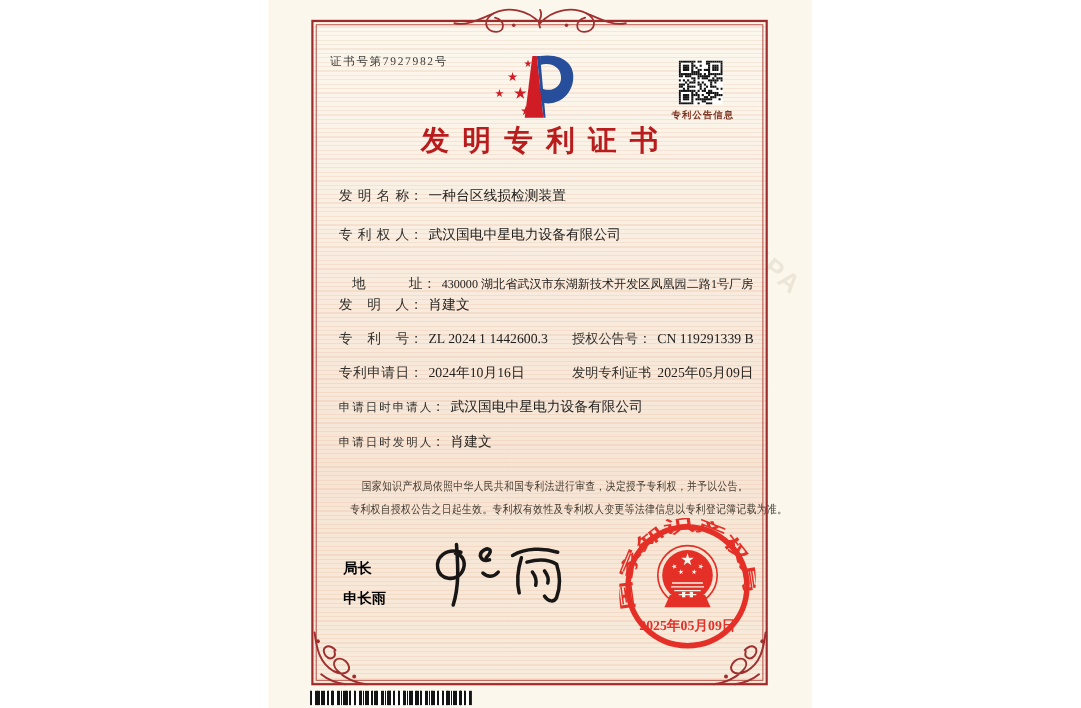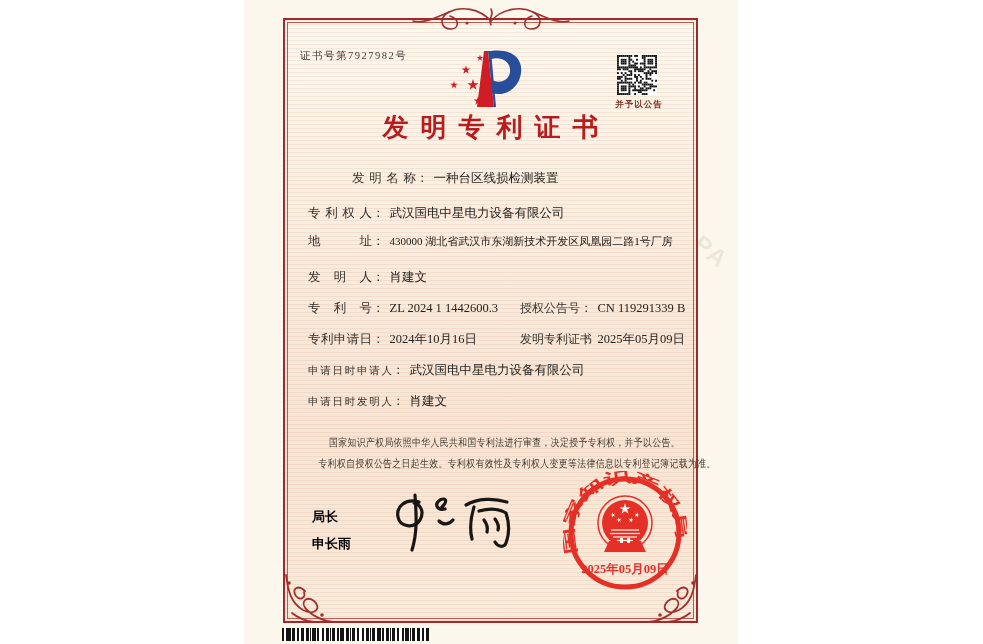--- a/index.html
+++ b/index.html
@@ -376,32 +376,32 @@
           <rect x="12" y="38" width="2" height="2" fill="#111"></rect>
           <rect x="0" y="40" width="2" height="2" fill="#111"></rect>
           <rect x="2" y="40" width="2" height="2" fill="#111"></rect>
           <rect x="4" y="40" width="2" height="2" fill="#111"></rect>
           <rect x="6" y="40" width="2" height="2" fill="#111"></rect>
           <rect x="8" y="40" width="2" height="2" fill="#111"></rect>
           <rect x="10" y="40" width="2" height="2" fill="#111"></rect>
           <rect x="12" y="40" width="2" height="2" fill="#111"></rect>
         </svg>
       </div>
-    <div class="qr-caption">并予以公告</div>
+    <div class="qr-caption">专利公告信息</div>
 
     <div class="title">发明专利证书</div>
 
     <div class="rows">
-      <div class="frow" style="top:4px;margin-left:44px;">
+      <div class="frow" style="top:4px;">
         <span class="flabel">发明名称</span><span class="fcolon">：</span><span class="fvalue">一种台区线损检测装置</span>
       </div>
       <div class="frow" style="top:39px;">
         <span class="flabel">专利权人</span><span class="fcolon">：</span><span class="fvalue">武汉国电中星电力设备有限公司</span>
       </div>
-      <div class="frow" style="top:67px;">
+      <div class="frow" style="top:84px;margin-left:12px;">
         <span class="flabel">地址</span><span class="fcolon">：</span><span class="fvalue fvalue-sm">430000 湖北省武汉市东湖新技术开发区凤凰园二路1号厂房</span>
       </div>
       <div class="frow" style="top:103px;">
         <span class="flabel">发明人</span><span class="fcolon">：</span><span class="fvalue">肖建文</span>
       </div>
       <div class="frow" style="top:134px;width:378px;">
         <span class="flabel">专利号</span><span class="fcolon">：</span><span class="fvalue">ZL 2024 1 1442600.3</span>
         <span class="rcol"><span class="rlabel">授权公告号</span><span class="fcolon">：</span><span class="fvalue">CN 119291339 B</span></span>
       </div>
       <div class="frow" style="top:165px;width:378px;">

